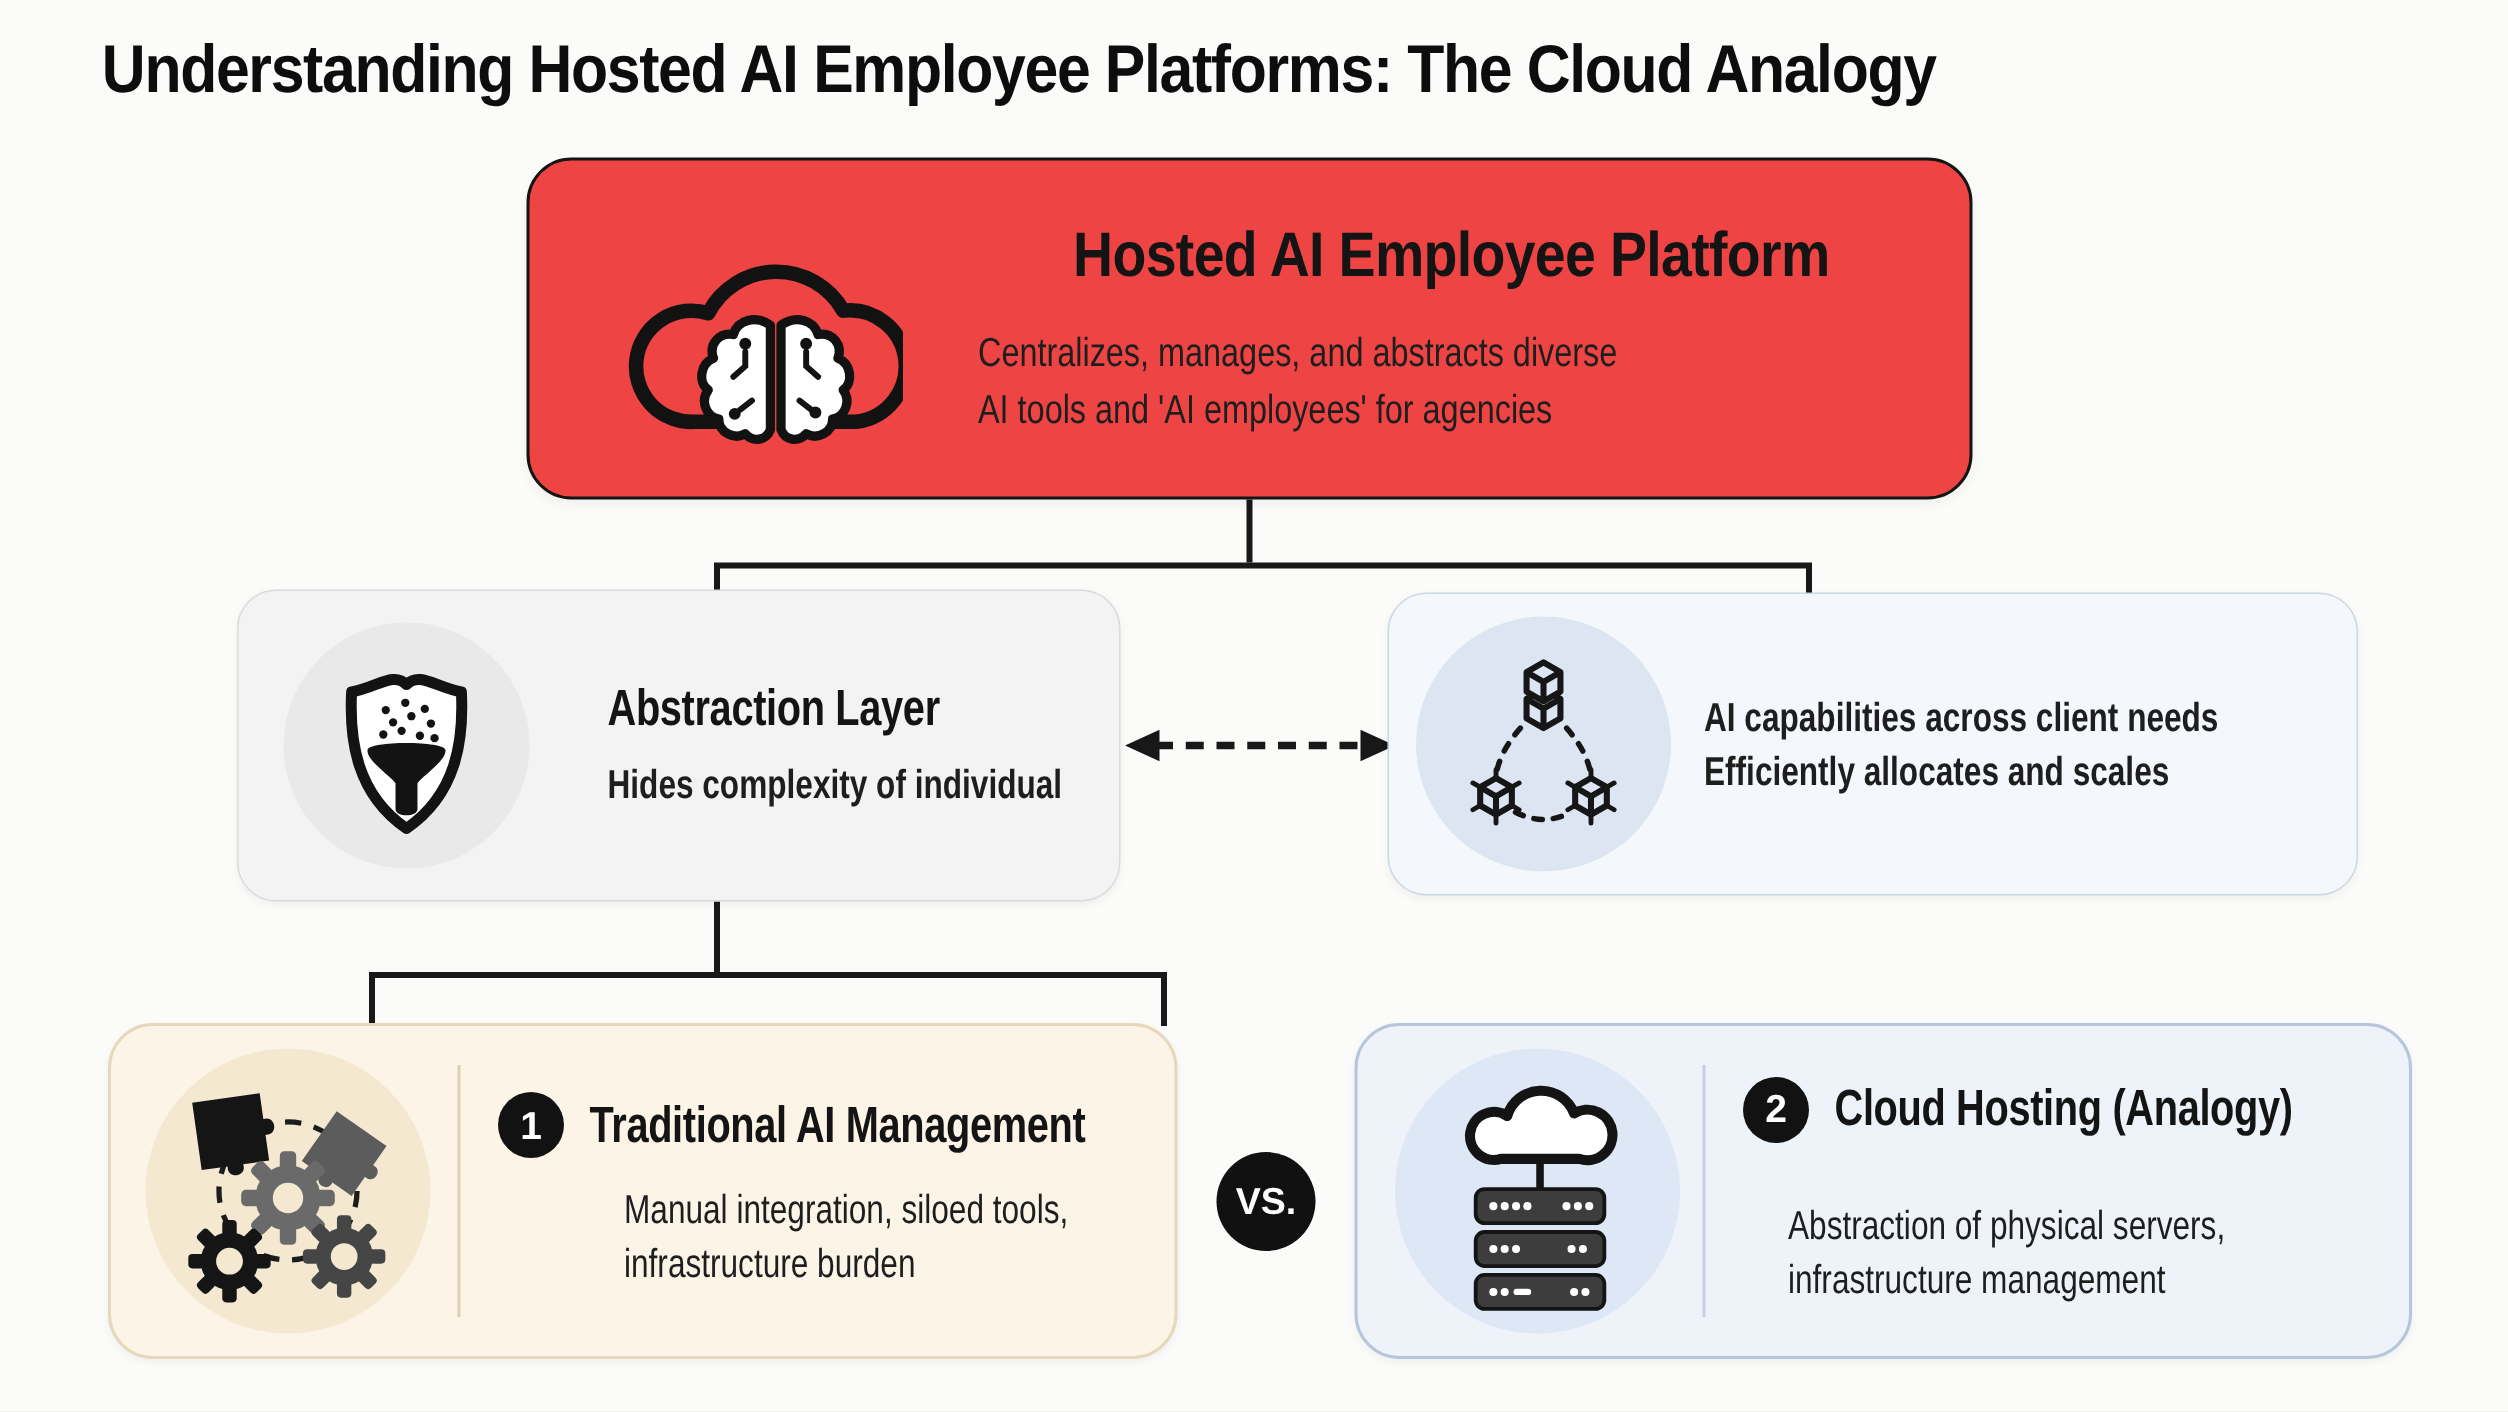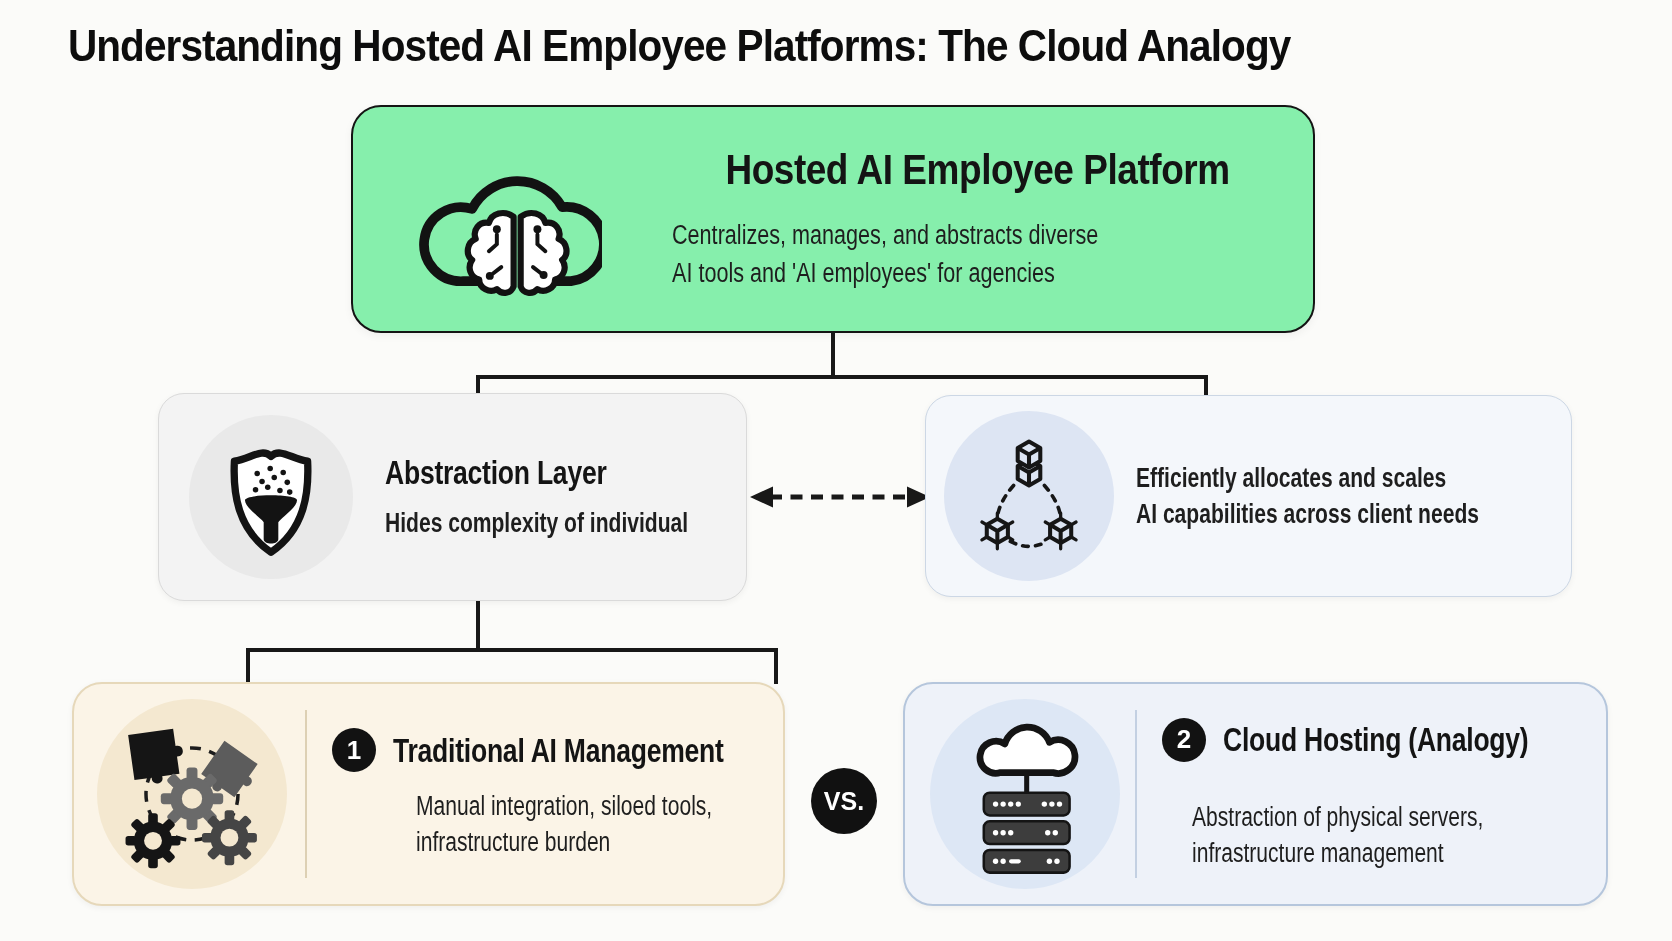--- a/index.html
+++ b/index.html
@@ -21,33 +21,33 @@
     font-size:45px;font-weight:800;letter-spacing:-1px;color:#0d0d0d;
   }
 
   .connector-layer{position:absolute;left:0;top:0;z-index:0;}
 
   .box{position:absolute;box-sizing:border-box;display:flex;align-items:center;z-index:1;}
 
   
   .platform-box{
     left:351px;top:105px;width:964px;height:228px;
-    background:#86efac;border:2.5px solid #141414;border-radius:30px;
-    padding:0 30px 0 44px;gap:20px;
+    background:#ef4444;border:2.5px solid #141414;border-radius:30px;
+    padding:0 30px 0 44px;
     box-shadow:0 3px 8px rgba(0,0,0,.05);
   }
   .platform-text{flex:1;display:flex;flex-direction:column;padding-left:50px;}
   .platform-title{font-size:42px;font-weight:800;letter-spacing:-.5px;text-align:center;margin-bottom:22px;}
   .desc-line{font-size:27px;line-height:38px;color:#1e1e1e;}
 
   
   .abstraction-box{
     left:158px;top:393px;width:589px;height:208px;
     background:#f3f3f3;border:1.5px solid #dadada;border-radius:26px;
-    padding-left:30px;gap:32px;box-shadow:0 2px 6px rgba(0,0,0,.05);
+    padding-left:30px;gap:52px;box-shadow:0 2px 6px rgba(0,0,0,.05);
   }
   .pooled-box{
     left:925px;top:395px;width:647px;height:202px;
     background:#f4f7fb;border:1.5px solid #ccd7e5;border-radius:26px;
     padding-left:18px;gap:22px;box-shadow:0 2px 6px rgba(0,0,0,.05);
   }
   .icon-circle{border-radius:50%;display:flex;align-items:center;justify-content:center;flex-shrink:0;}
   .circle-gray{width:164px;height:164px;background:#e9e9e9;}
   .circle-blue-sm{width:170px;height:170px;background:#dde5f3;}
   .circle-cream{width:190px;height:190px;background:#f4e8d0;}
@@ -222,24 +222,24 @@
           <path d="M111,120.5 L124,128 M124,128 L137,120.5 M124,128 L124,143" fill="none"></path>
           <g stroke-width="4" stroke-linecap="round">
             <path d="M124,113 V106 M137,120.5 L143,117 M137,135.5 L143,139 M124,143 V150 M111,135.5 L105,139 M111,120.5 L105,117"></path>
           </g>
         </g>
       </svg>
     </div>
     <div class="section-text">
       <div class="section-desc">
         <div class="desc-line">
+          <span class="cx cx78">AI capabilities across client needs</span>
+        </div>
+        <div class="desc-line">
           <span class="cx cx78">Efficiently allocates and scales</span>
-        </div>
-        <div class="desc-line">
-          <span class="cx cx78">AI capabilities across client needs</span>
         </div>
       </div>
     </div>
   </div>
 
   <div class="box traditional-box">
     <div class="icon-circle circle-cream">
       <svg width="156" height="156" viewBox="0 0 200 200">
         <circle cx="100" cy="100" r="59" fill="none" stroke="#1c1c1c" stroke-width="4.5" stroke-dasharray="14 11"></circle>
         <g transform="translate(22,20) rotate(-8 30 30) scale(1.12)">

